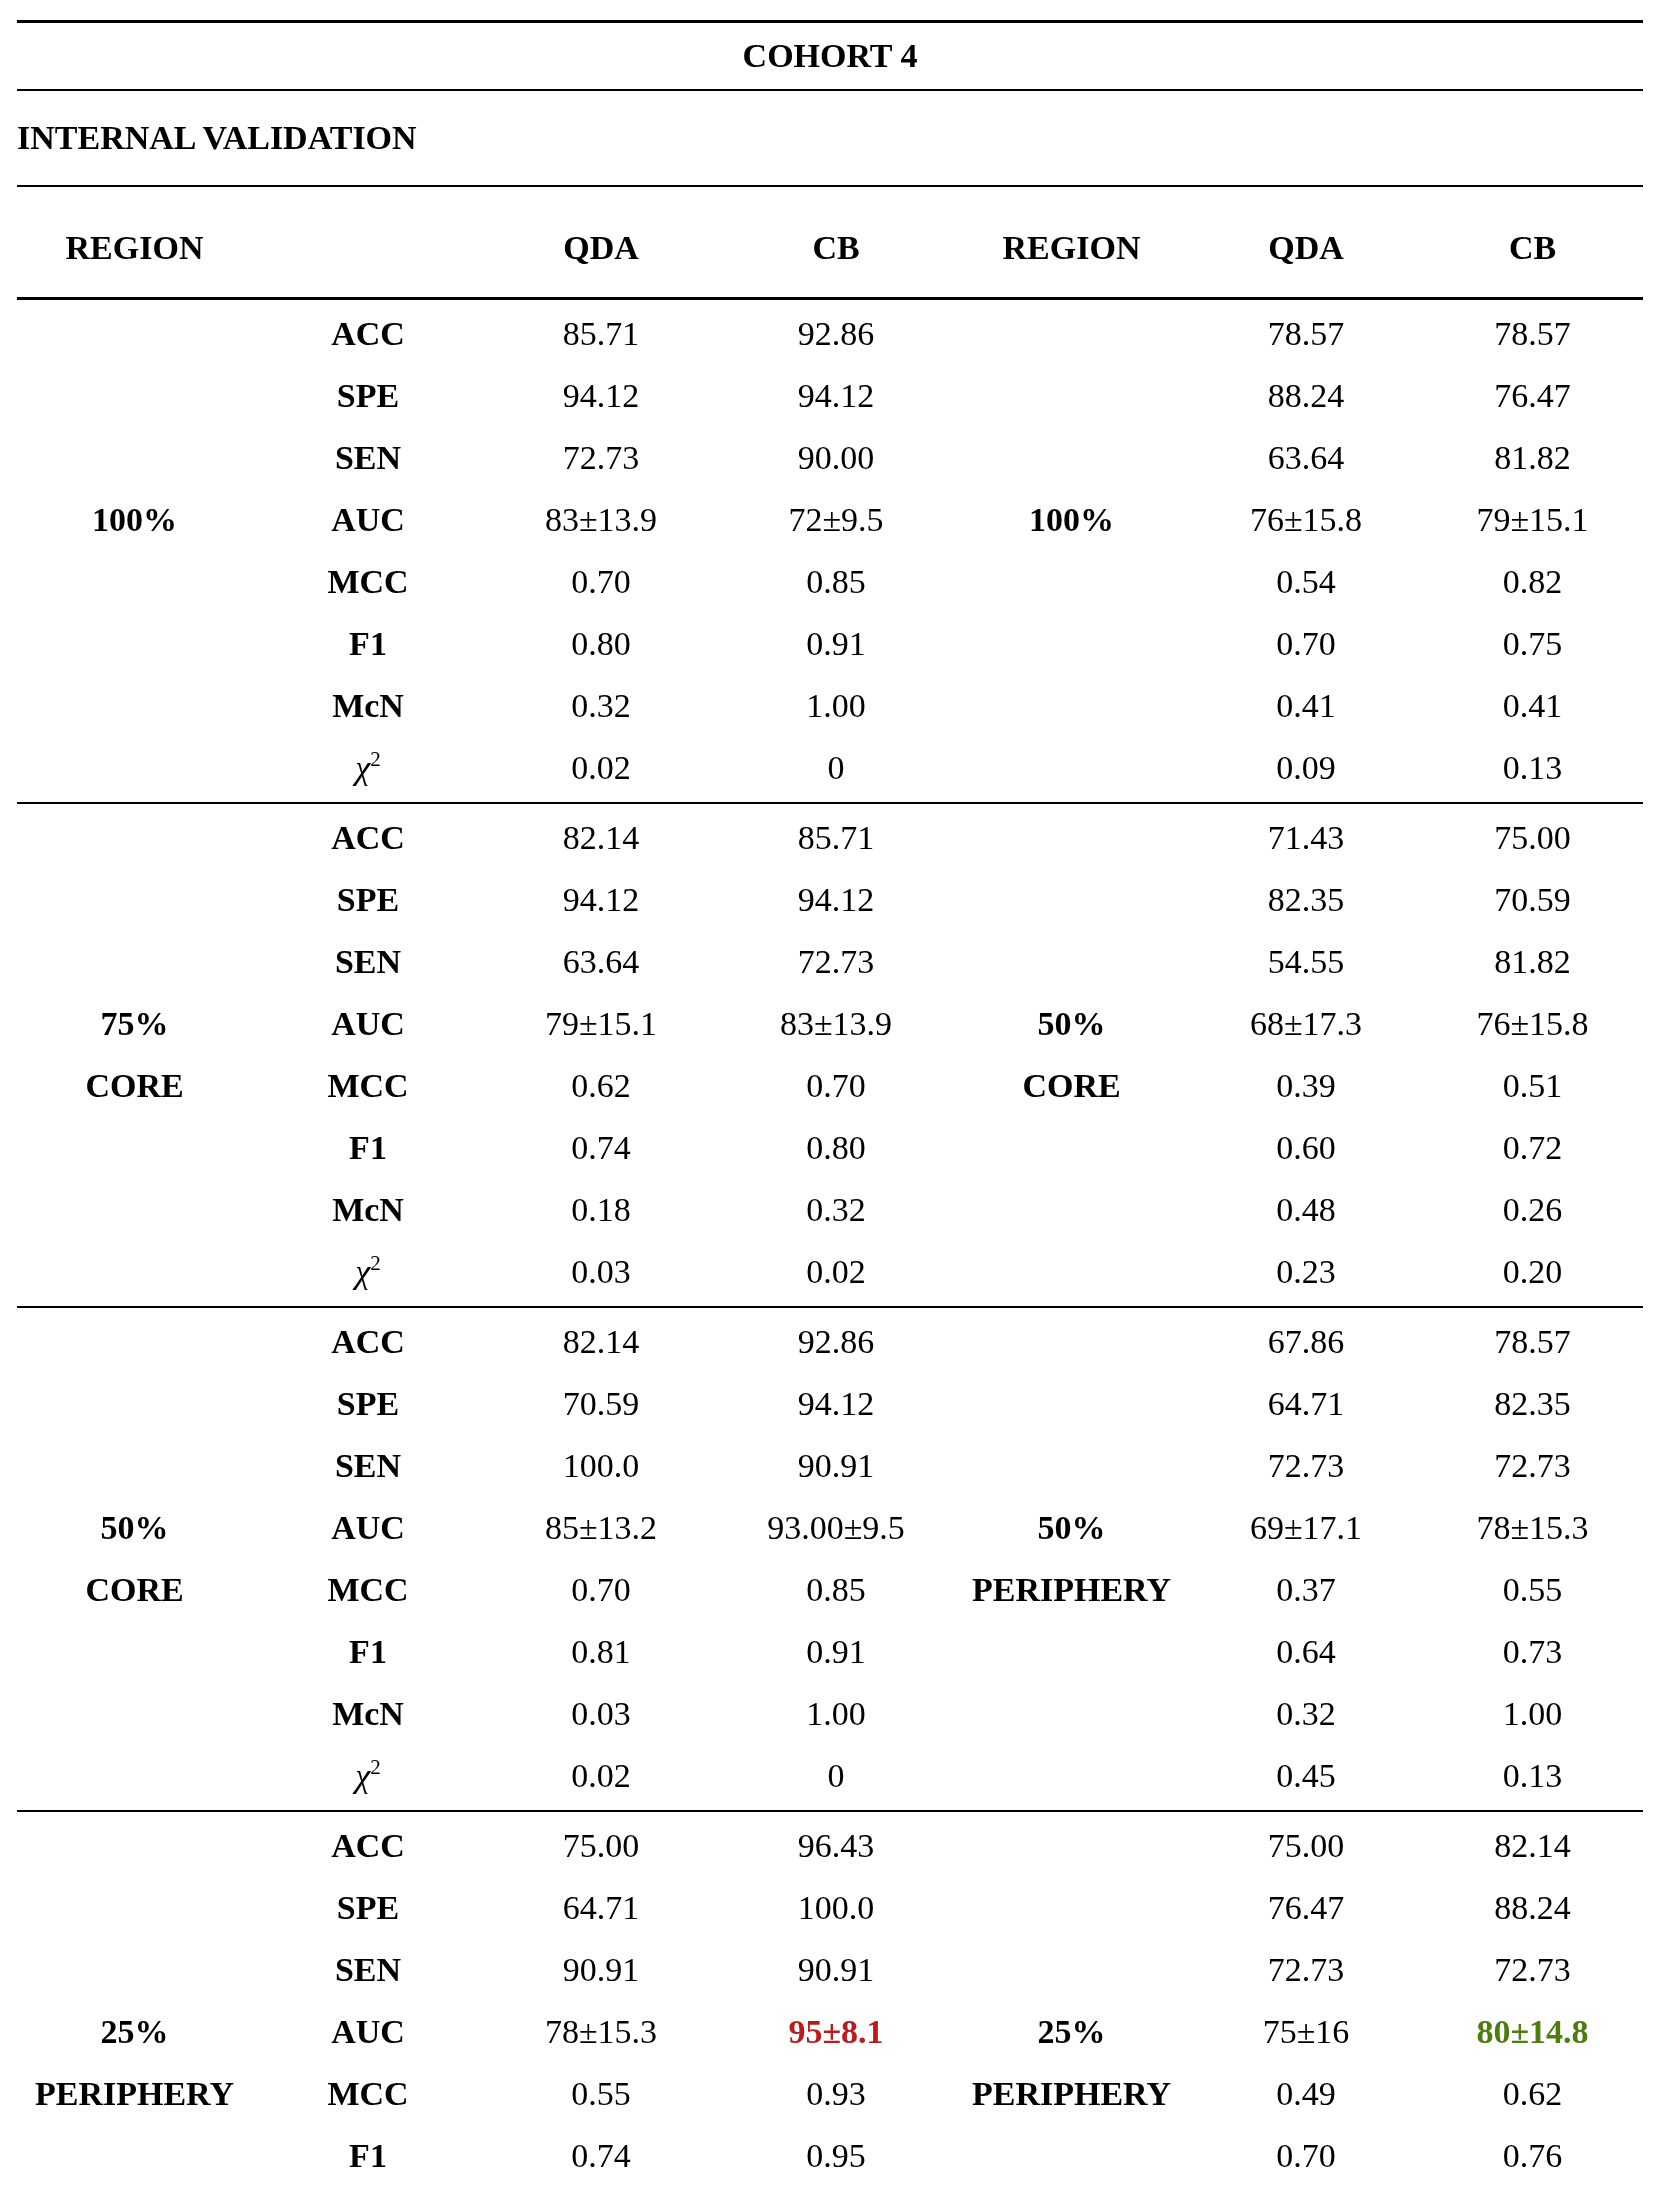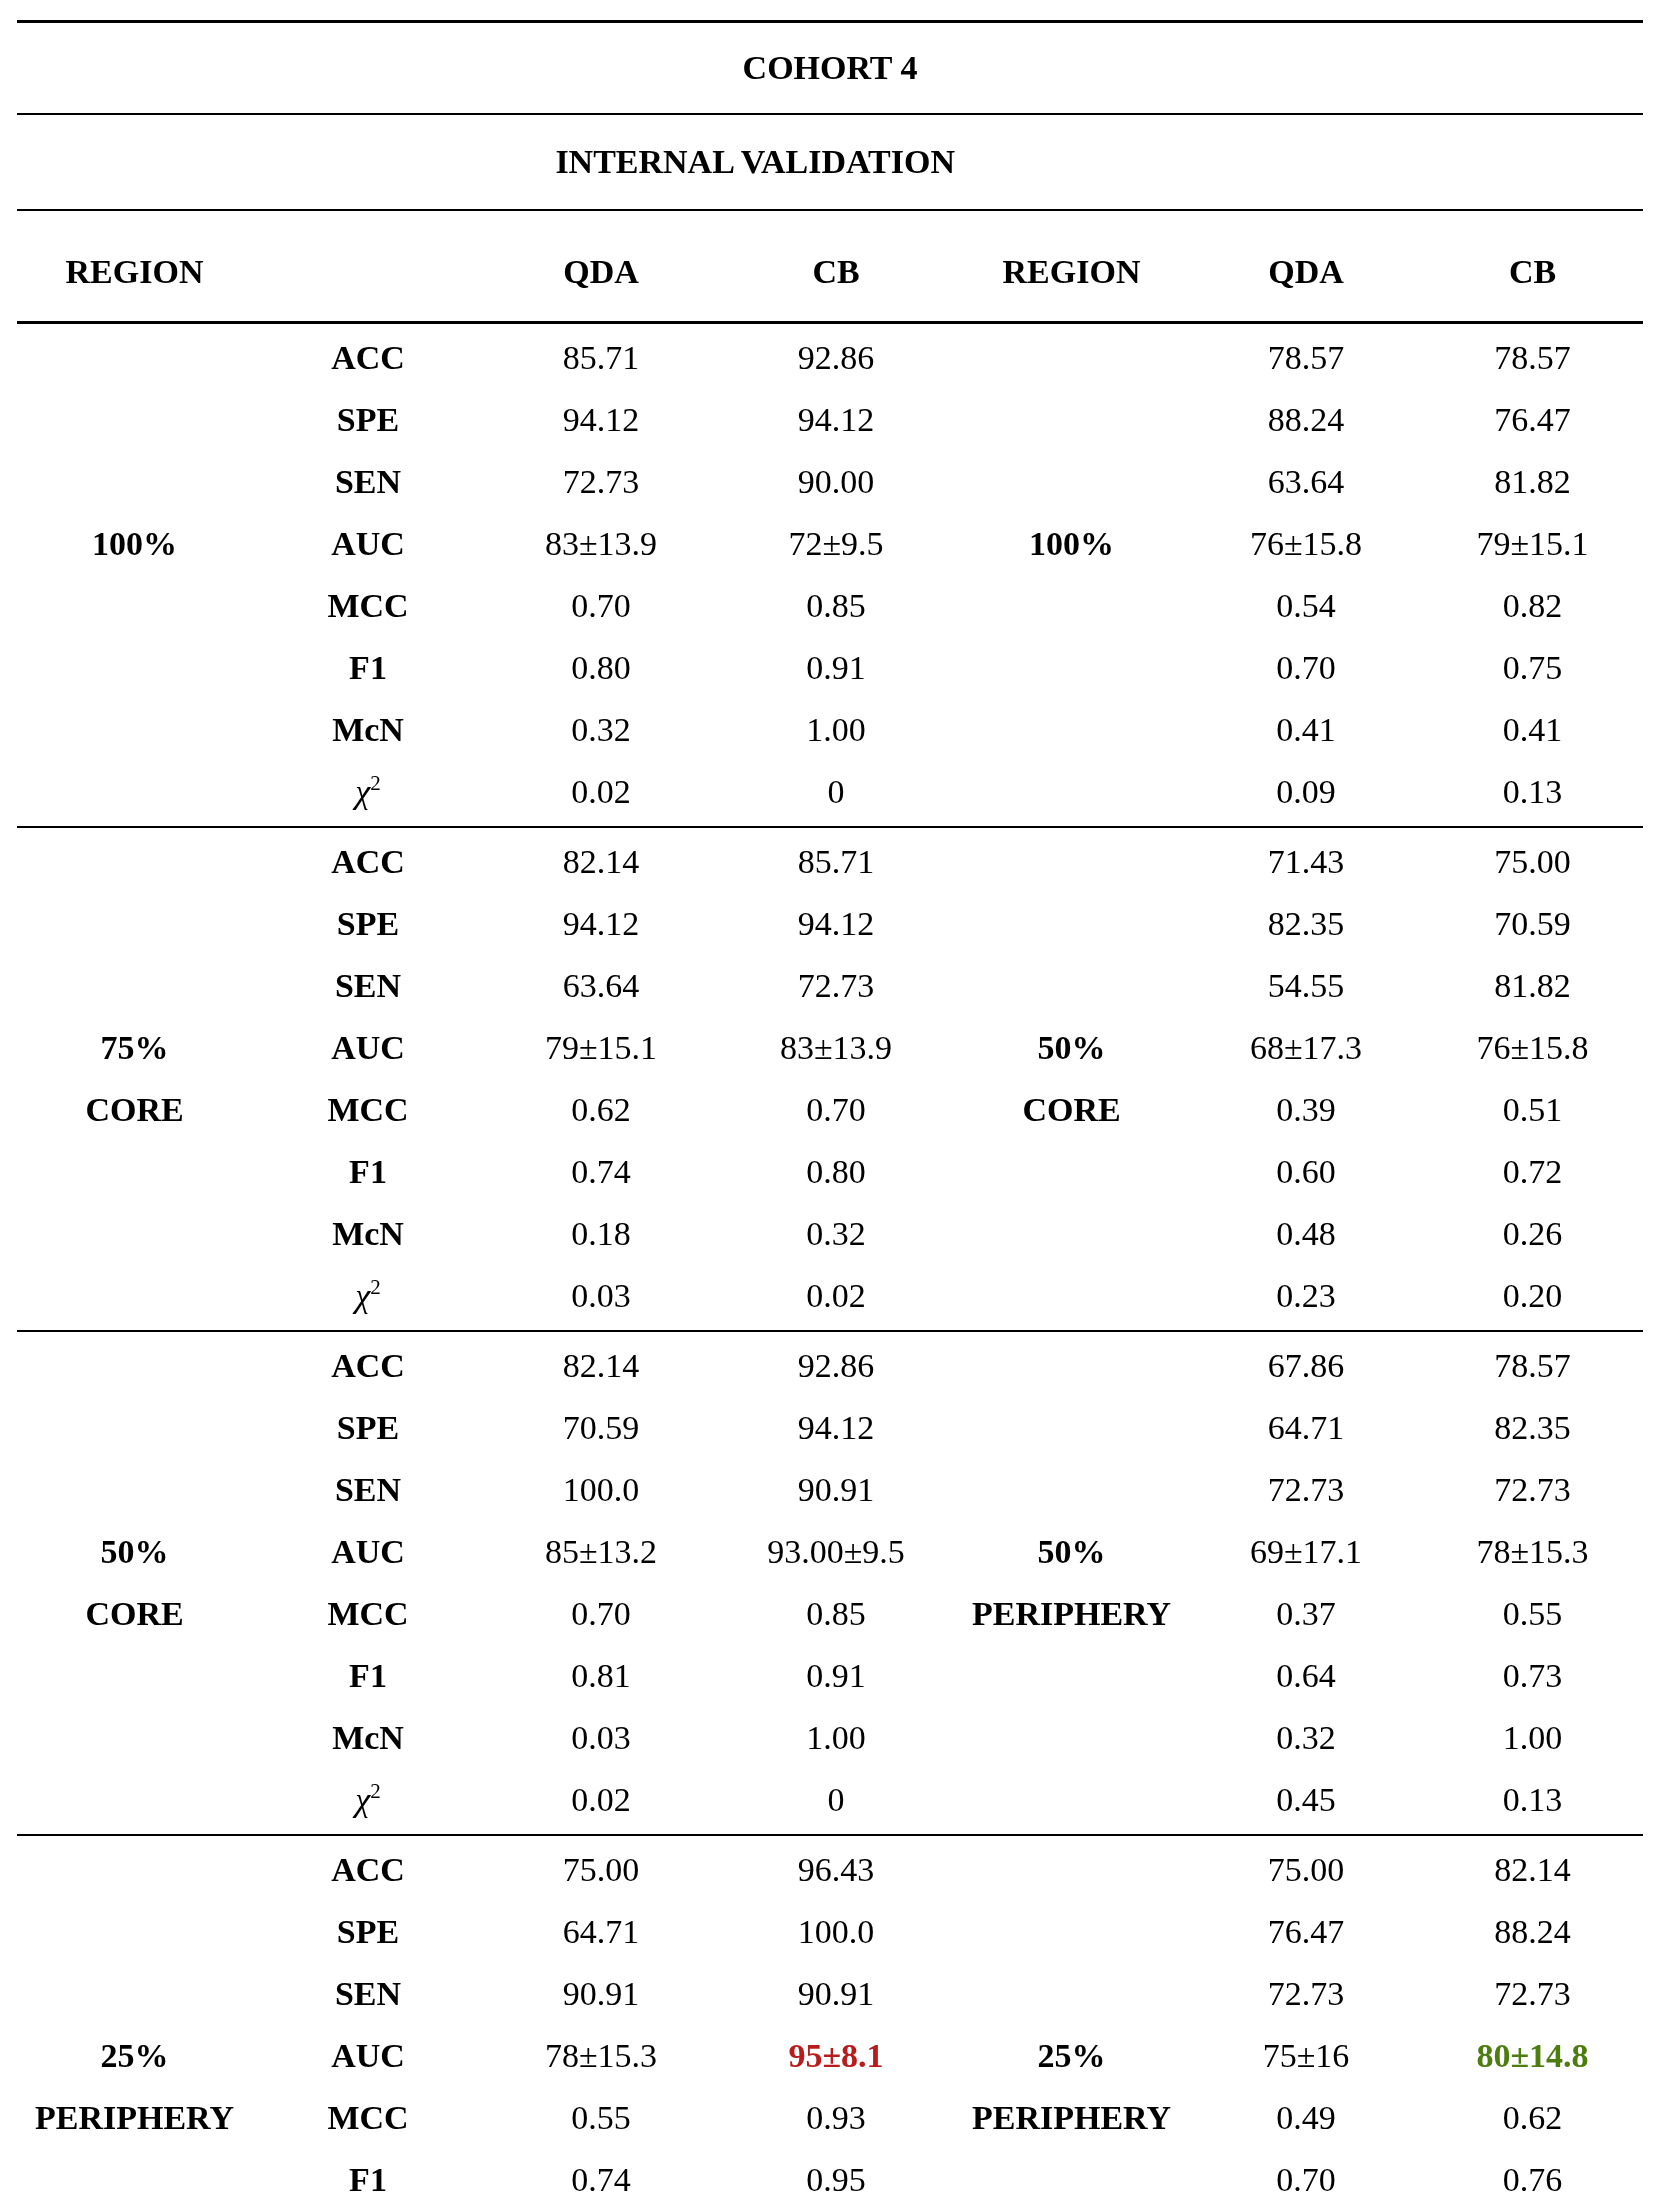--- a/index.html
+++ b/index.html
@@ -4,24 +4,24 @@
   <style>
     html, body { margin: 0; padding: 0; background: #ffffff; }
     body { width: 1663px; height: 2413px; position: relative; overflow: hidden;
            font-family: "Liberation Serif", "DejaVu Serif", serif; color: #000; }
     .table { position: absolute; left: 17px; top: 20px; width: 1626px; }
     .rule-thick { height: 3.1px; background: #000; }
     .rule { height: 2.2px; background: #000; }
     .row { display: grid;
            grid-template-columns: 235px 232px 234px 236px 235px 234px 219px;
            align-items: center; text-align: center; font-size: 34px; line-height: 1; }
-    .cohort-row { height: 90px; display: flex; align-items: center; justify-content: center;
+    .cohort-row { height: 66px; display: flex; align-items: center; justify-content: center;
                   font-weight: bold; font-size: 34px; }
     .val-row { height: 94px; display: grid; grid-template-columns: 938px 688px;
-               align-items: center; text-align: right; font-weight: bold; font-size: 34px; }
+               align-items: center; text-align: left; font-weight: bold; font-size: 34px; }
     .hdr-row { height: 98px; font-weight: bold; margin-top: 12px; }
     .section { padding: 3px 0; }
     .data-row { height: 62px; }
     .b { font-weight: bold; }
     .hl { font-weight: bold; }
     .chi { font-style: italic; font-weight: normal; }
     .chi sup { font-style: normal; font-size: 21px; vertical-align: 13.2px; line-height: 0; }
   </style>
 </head>
 <body>

